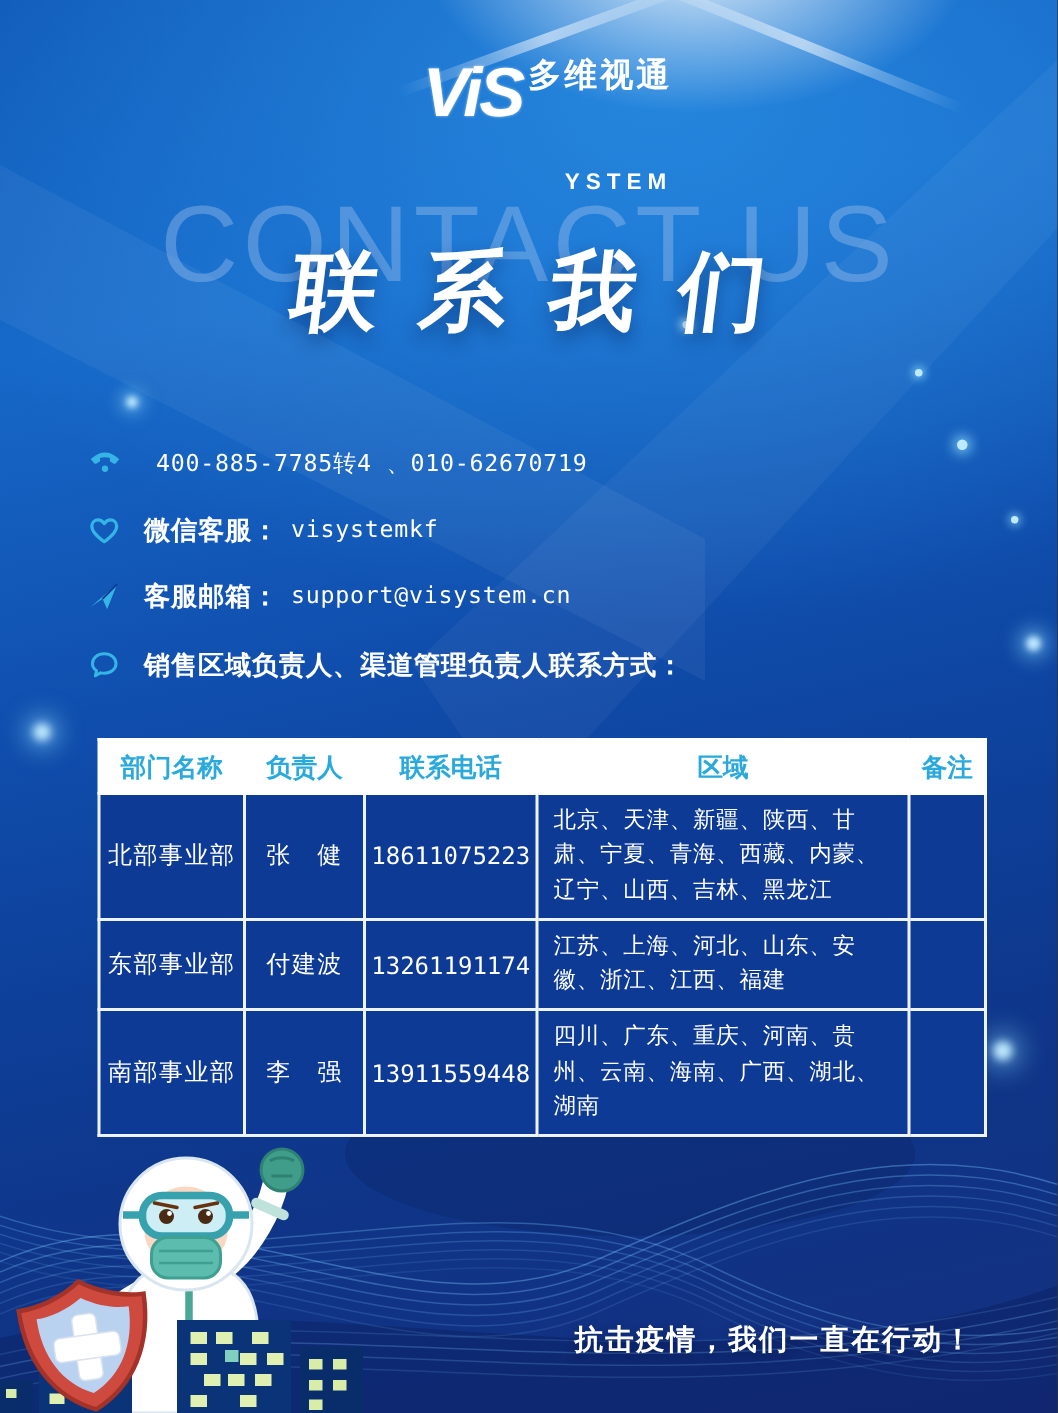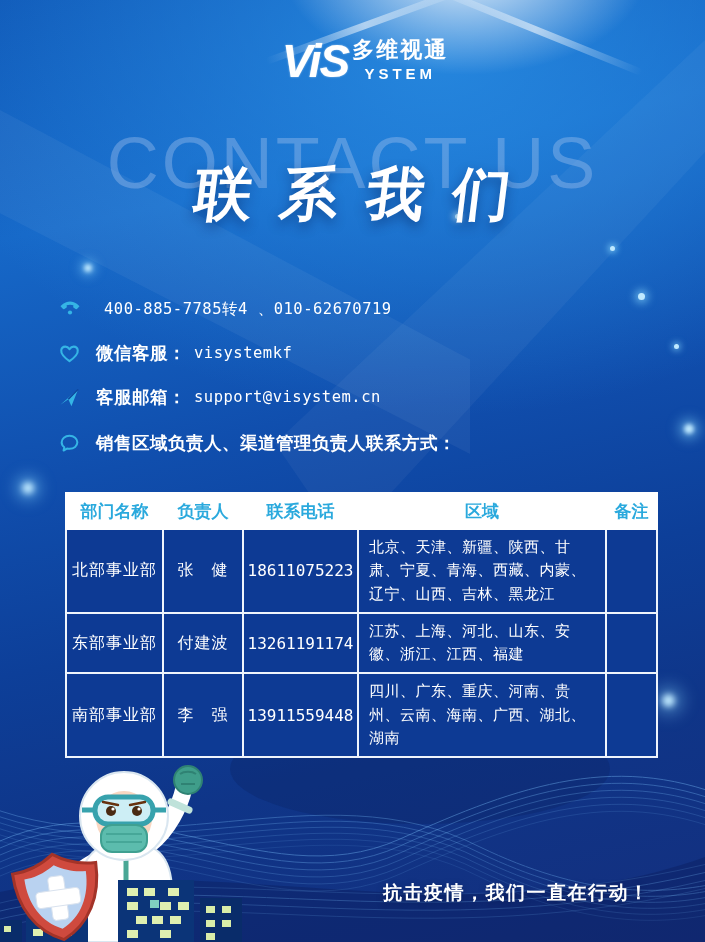--- a/index.html
+++ b/index.html
@@ -31,21 +31,21 @@
   .d4 { left:684px; top:424px; width:10px; height:10px; filter:blur(2px); box-shadow:0 0 12px 5px rgba(140,220,255,.55); }
   .d5 { left:22px;  top:482px; width:12px; height:12px; filter:blur(3px); box-shadow:0 0 14px 6px rgba(140,220,255,.5); }
   .d6 { left:662px; top:694px; width:13px; height:13px; filter:blur(3px); box-shadow:0 0 16px 7px rgba(140,220,255,.45); }
   .d7 { left:455px; top:214px; width:5px; height:5px; box-shadow:0 0 6px 2px rgba(190,235,255,.8); }
   .d8 { left:84px;  top:264px; width:8px; height:8px; filter:blur(2px); box-shadow:0 0 10px 4px rgba(140,220,255,.5); }
 
   
   .logo { position:absolute; top:38px; left:0; right:0; display:flex; justify-content:center; align-items:flex-start; color:#fff;padding-left:25px; }
   .logo-vis { font-size:46px; font-weight:bold; font-style:italic; letter-spacing:-2px; line-height:1;
     text-shadow:0 0 2px rgba(255,255,255,.6); }
-  .logo-right { margin-left:4px; display:flex; flex-direction:column; align-items:center; }
+  .logo-right { margin-left:4px; display:flex; flex-direction:column; align-items:flex-end;gap:48px; }
   .logo-cn { font-size:22px; font-weight:bold; letter-spacing:2px; line-height:1.1; }
   .logo-ystem { font-size:15px; font-weight:bold; letter-spacing:4px; margin-top:3px; }
 
   
   .watermark { position:absolute; top:122px; left:0; right:0; text-align:center;
     font-size:72px; letter-spacing:3px; color:rgba(168,198,238,.38); white-space:nowrap; font-weight:400; }
   .hero-title { position:absolute; top:156px; left:0; right:0; text-align:center;
     font-size:58px; font-weight:bold; color:#fff; letter-spacing:28px; text-indent:28px;
     transform:skewX(-7deg); text-shadow:0 5px 12px rgba(0,25,80,.45); }
 

